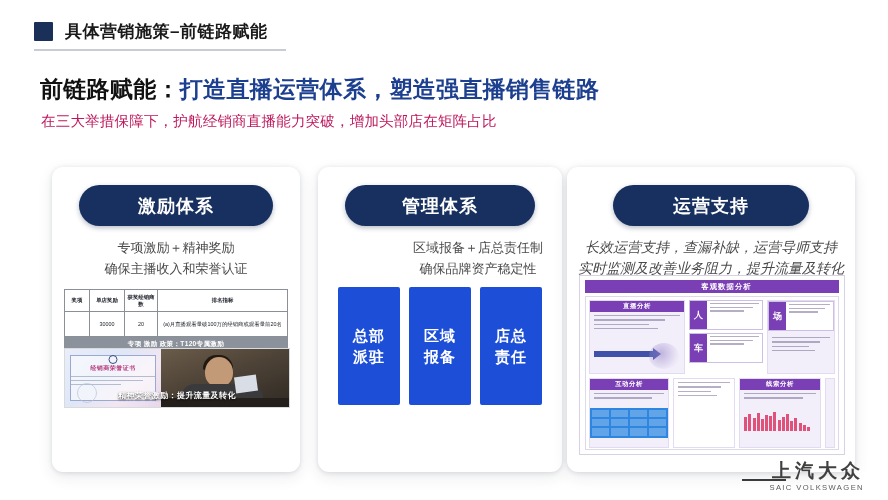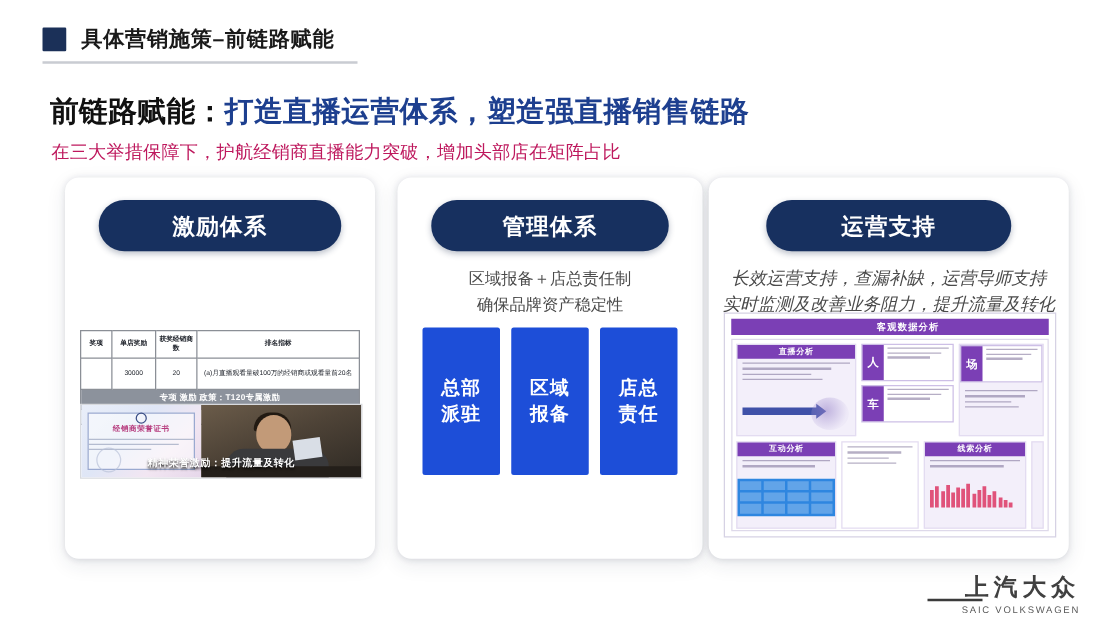--- a/index.html
+++ b/index.html
@@ -18,21 +18,21 @@
   .eyebrow-text{font-size:17px;font-weight:700;color:#1a1a1a;letter-spacing:.5px;white-space:nowrap;}
   .eyebrow-rule{position:absolute;left:34px;top:49px;width:252px;height:2px;background:#c9ccd2;}
 
   
   .headline{position:absolute;left:40px;top:74px;font-size:23px;font-weight:700;letter-spacing:.3px;white-space:nowrap;}
   .headline .h-dark{color:#111111;}
   .headline .h-blue{color:#1d3f8f;}
   .subline{position:absolute;left:41px;top:112px;font-size:14.5px;color:#be185d;letter-spacing:.2px;white-space:nowrap;}
 
   
-  .cards{position:absolute;left:0;top:142px;width:888px;height:308px;}
+  .cards{position:absolute;left:0;top:167px;width:888px;height:308px;}
   .card{
     position:absolute;top:0;height:305px;
     background:#ffffff;border-radius:11px;
     box-shadow:0 1px 5px rgba(30,40,70,.13), 0 5px 16px rgba(30,40,70,.09);
   }
   #card-1{left:52px;width:248px;}
   #card-2{left:318px;width:244px;}
   #card-3{left:567px;width:288px;}
 
   .pill{
@@ -41,21 +41,21 @@
     font-size:18px;font-weight:700;letter-spacing:1px;
     display:flex;align-items:center;justify-content:center;
     box-shadow:0 2px 5px rgba(20,35,70,.30);
   }
   #card-1 .pill{width:194px;height:41px;}
   #card-2 .pill{width:190px;height:41px;}
   #card-3 .pill{width:196px;height:41px;}
 
   .card-desc{position:absolute;left:0;width:100%;text-align:center;color:#4a4a4a;font-size:13px;line-height:21px;}
   #card-1 .card-desc{top:70px;}
-  #card-2 .card-desc{top:70px;}
+  #card-2 .card-desc{top:70px;padding-left:38px;}
   #card-3 .card-desc{top:70px;font-size:14px;font-style:italic;}
   .card-desc div{white-space:nowrap;}
 
   
   .mini-table{
     position:absolute;left:12px;top:122px;width:224px;
     border-collapse:collapse;table-layout:fixed;
     background:#ffffff;font-size:5.4px;color:#20242c;
   }
   .mini-table td,.mini-table th{border:1px solid #8b8f96;padding:1px 1px;text-align:center;vertical-align:middle;line-height:1.25;font-weight:400;}
@@ -184,20 +184,24 @@
   <div class="headline">
     <span class="h-dark">前链路赋能：</span><span class="h-blue">打造直播运营体系，塑造强直播销售链路</span>
   </div>
   <div class="subline">在三大举措保障下，护航经销商直播能力突破，增加头部店在矩阵占比</div>
 
   <div class="cards">
 
     <div class="card" id="card-1">
       <div class="pill">激励体系</div>
 
+      <div class="card-desc">
+        <div>专项激励＋精神奖励</div>
+        <div>确保主播收入和荣誉认证</div>
+      </div>
 
       <table class="mini-table">
         <thead>
           <tr>
             <th class="c1">奖项</th>
             <th class="c2">单店奖励</th>
             <th class="c3">获奖经销商数</th>
             <th class="c4">排名指标</th>
           </tr>
         </thead>

